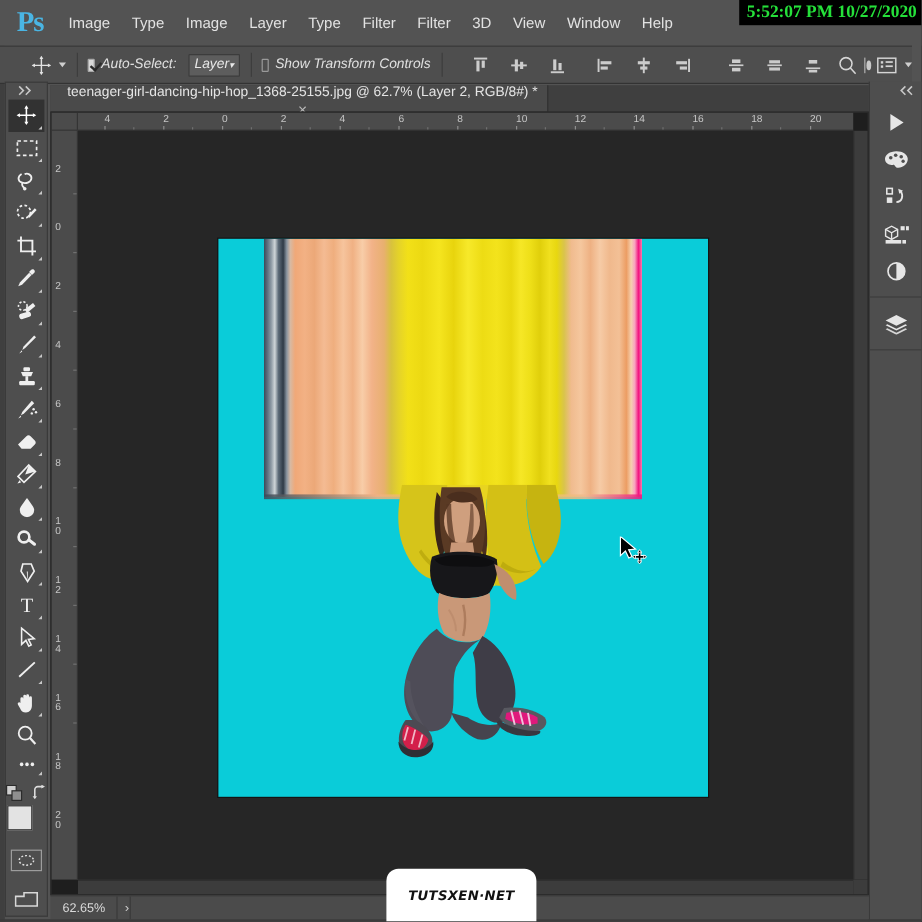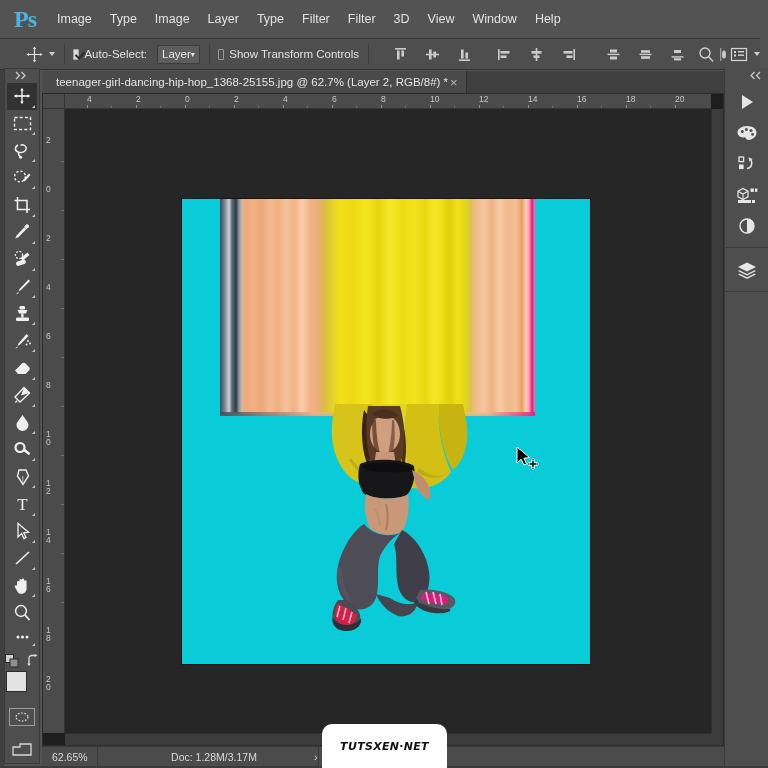--- a/index.html
+++ b/index.html
@@ -34,21 +34,21 @@
     background:#000; color:#25e03a; font-weight:bold;
     font-family:"Liberation Serif", serif; font-size:14.5px;
     padding:1px 4px 1px 6px; display:flex; align-items:center;
     letter-spacing:0px;
   }
 
   
   .optionsbar{
     position:absolute; left:0; top:38px; width:760px; height:32px;
     background:#4e4e4e; border-top:1px solid #3a3a3a; border-bottom:1px solid #333;
-    display:flex; align-items:center; padding-left:26px;
+    display:flex; align-items:center; padding-left:26px;font-style:italic;
   }
   .caret{
     width:0;height:0;border-left:3.5px solid transparent;border-right:3.5px solid transparent;
     border-top:4px solid #cfcfcf; margin-left:6px;
   }
   .opt-sep{ width:1px; height:20px; background:#3d3d3d; margin:0 9px; }
   .chk{
     width:11px;height:11px;border:1px solid #a8a8a8;background:#d9d9d9;
     display:inline-block; position:relative; vertical-align:middle;
     border-radius:1px;
@@ -70,21 +70,21 @@
   .group-gap{ width:15px; }
 
   
   .tabbar{
     position:absolute; left:42px; top:71px; width:682px; height:22px;
     background:#3f3f3f; display:flex; align-items:flex-end;
   }
   .doc-tab{
     height:22px; background:#4a4a4a; border-right:1px solid #2f2f2f;
     display:flex; align-items:center; padding:0 8px 0 14px; gap:2px;
-    font-size:11.5px; color:#e4e4e4; white-space:nowrap;
+    font-size:11.5px; color:#e4e4e4; white-space:nowrap;flex-direction:column;
   }
   .tab-close{ font-size:13px; color:#b9b9b9; line-height:1; }
 
   
   .toolbar{
     position:absolute; left:4px; top:68px; width:36px; height:696px;
     background:#4e4e4e; border:1px solid #3a3a3a;
     display:flex; flex-direction:column; align-items:center;
   }
   .tb-grip{ width:100%; height:14px; display:flex; align-items:center; justify-content:center; }
@@ -232,20 +232,21 @@
     <div class="menu-item">Image</div>
     <div class="menu-item">Layer</div>
     <div class="menu-item">Type</div>
     <div class="menu-item">Filter</div>
     <div class="menu-item">Filter</div>
     <div class="menu-item">3D</div>
     <div class="menu-item">View</div>
     <div class="menu-item">Window</div>
     <div class="menu-item">Help</div>
   </div>
+  <div class="clock">5:52:07 PM 10/27/2020</div>
 </div>
 
 <div class="optionsbar">
 
   <div class="icon-btn">
     <svg width="17" height="17" viewBox="0 0 17 17">
       <g fill="none" stroke="#e2e2e2" stroke-width="1.2">
         <path d="M8.5 1.2 V15.8 M1.2 8.5 H15.8"></path>
       </g>
       <g fill="#e2e2e2">
@@ -802,20 +803,19 @@
     </div>
   </div>
 
   <div class="sb-v"></div>
   <div class="sb-h"></div>
   <div class="sb-corner"></div>
 </div>
 
 <div class="statusbar">
   <div class="st-zoom">62.65%</div>
-  <div class="st-doc">Doc: 1.28M/3.17M</div>
   <div class="st-arrow">›</div>
   <div class="st-blank"></div>
 </div>
 
 <div class="bottomstrip"></div>
 
 <div class="watermark">TUTSXEN·NET</div>
 
 </body></html>

